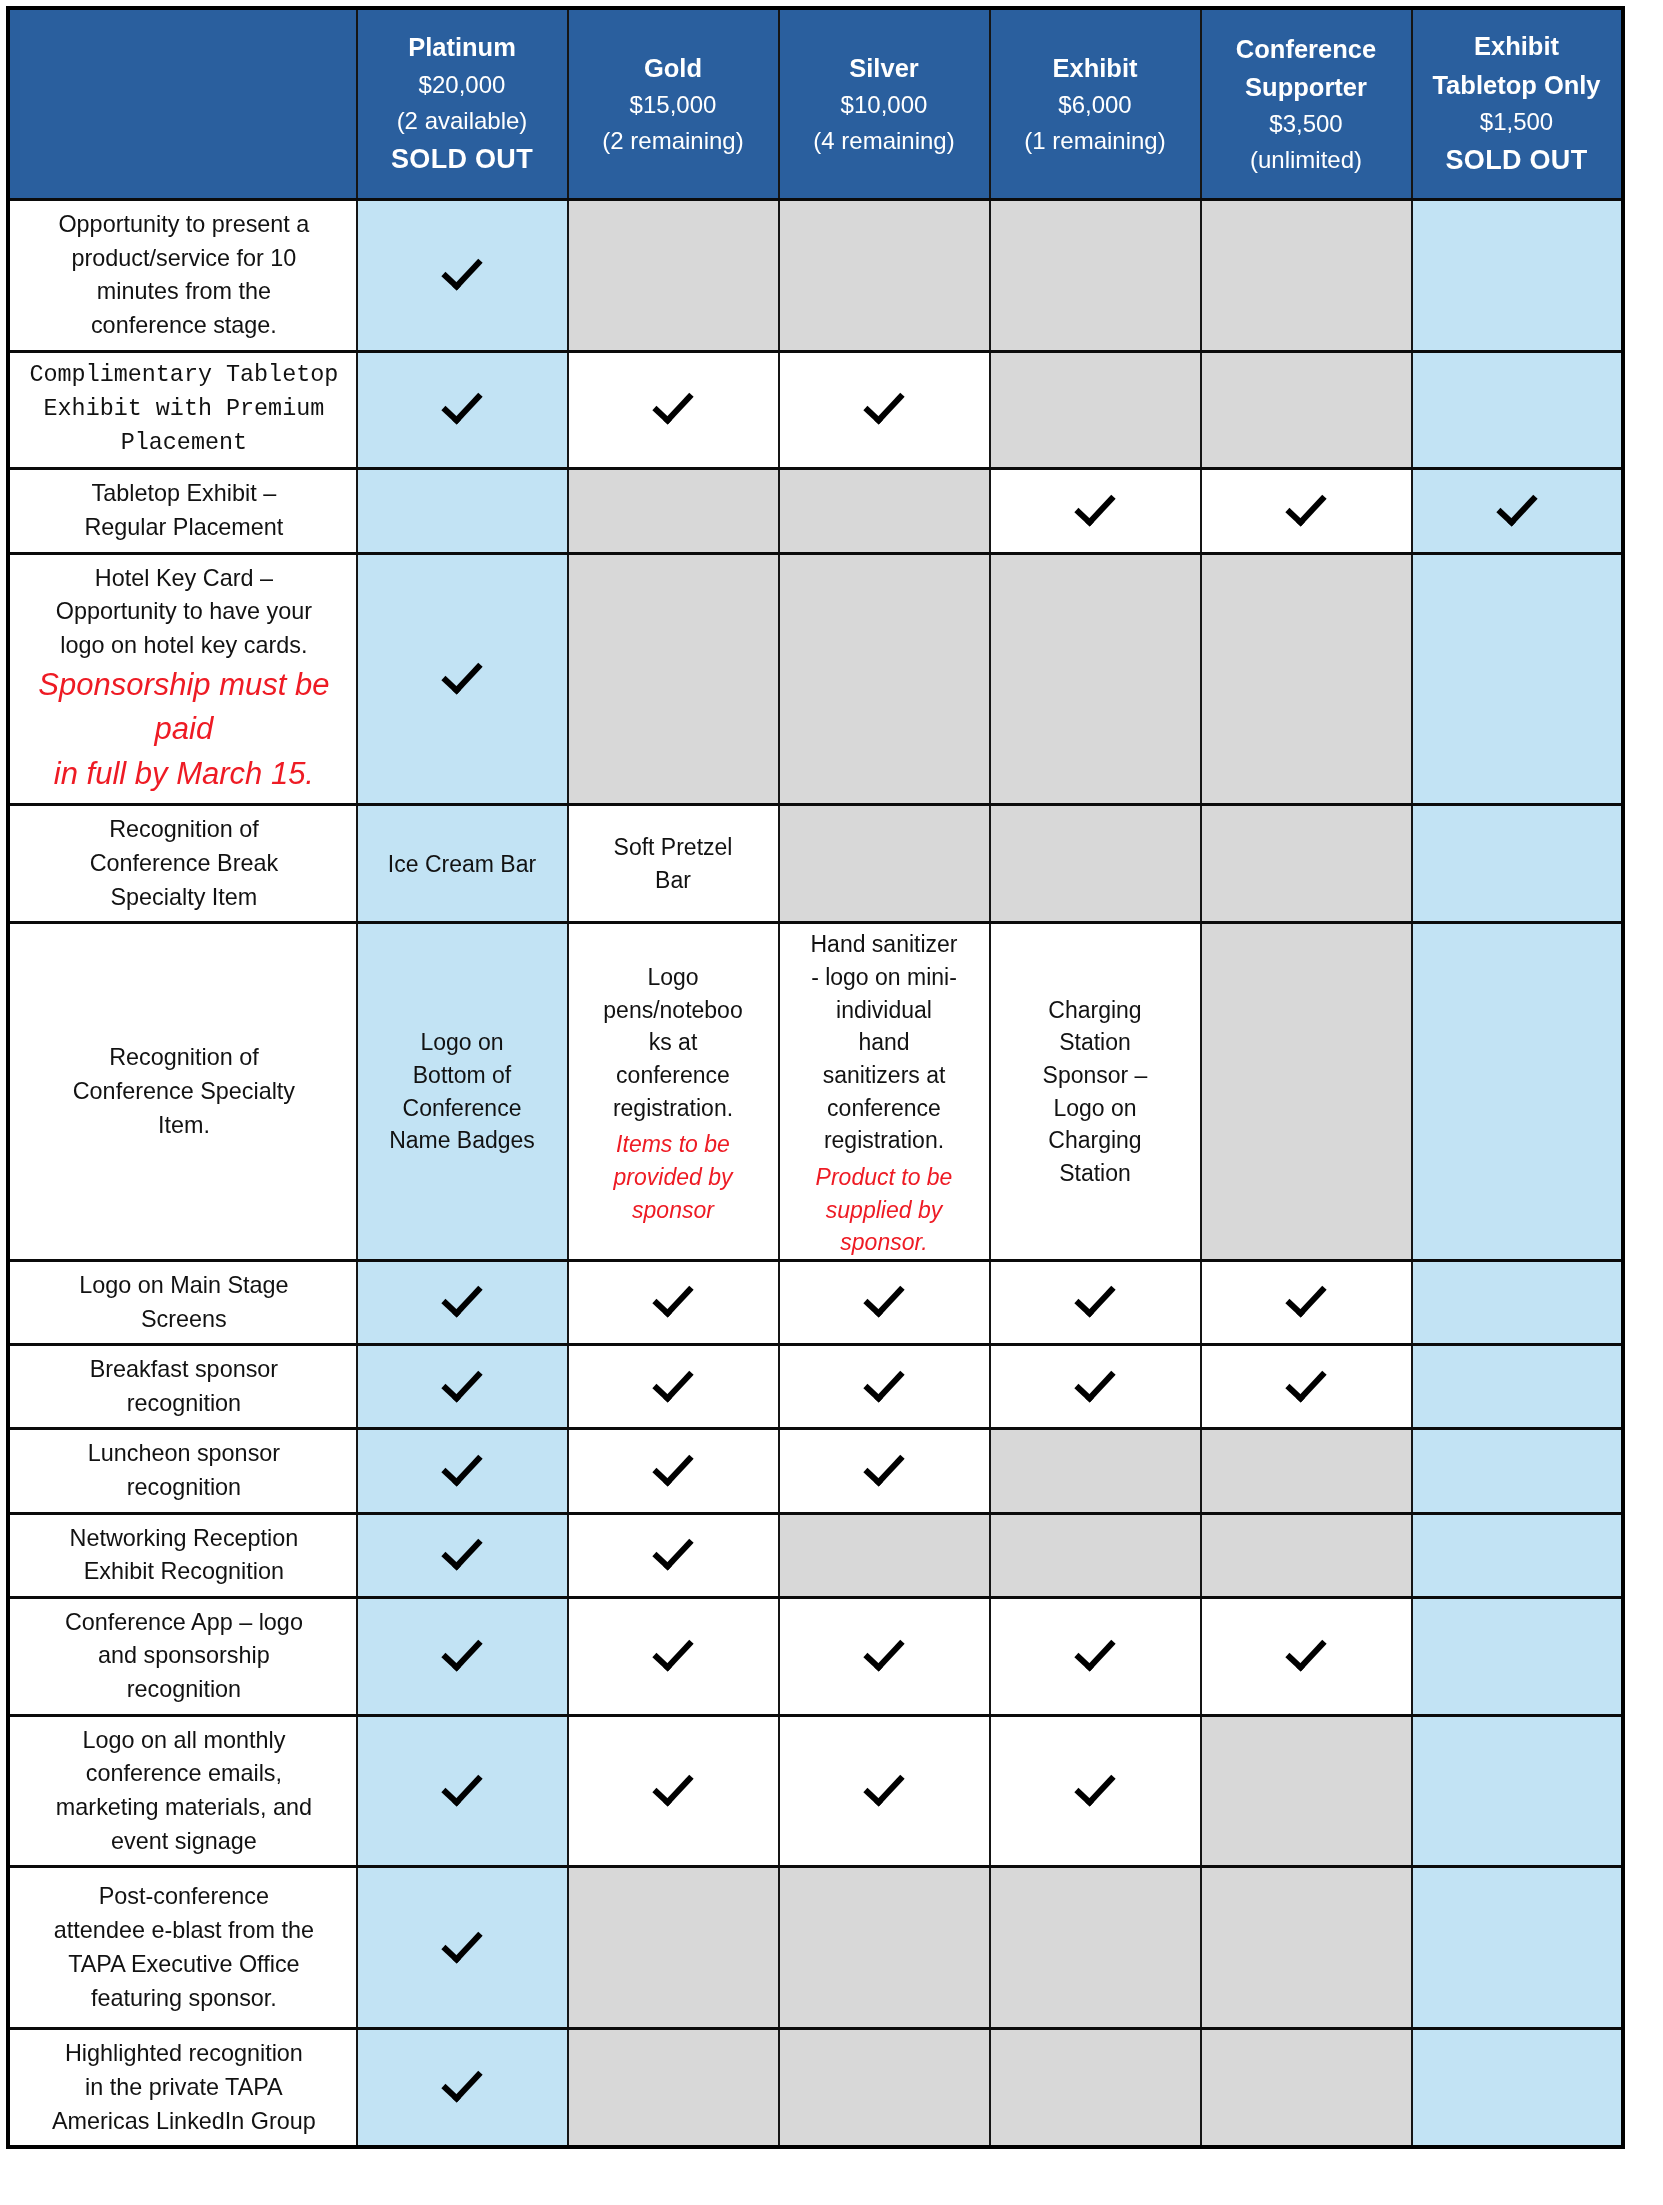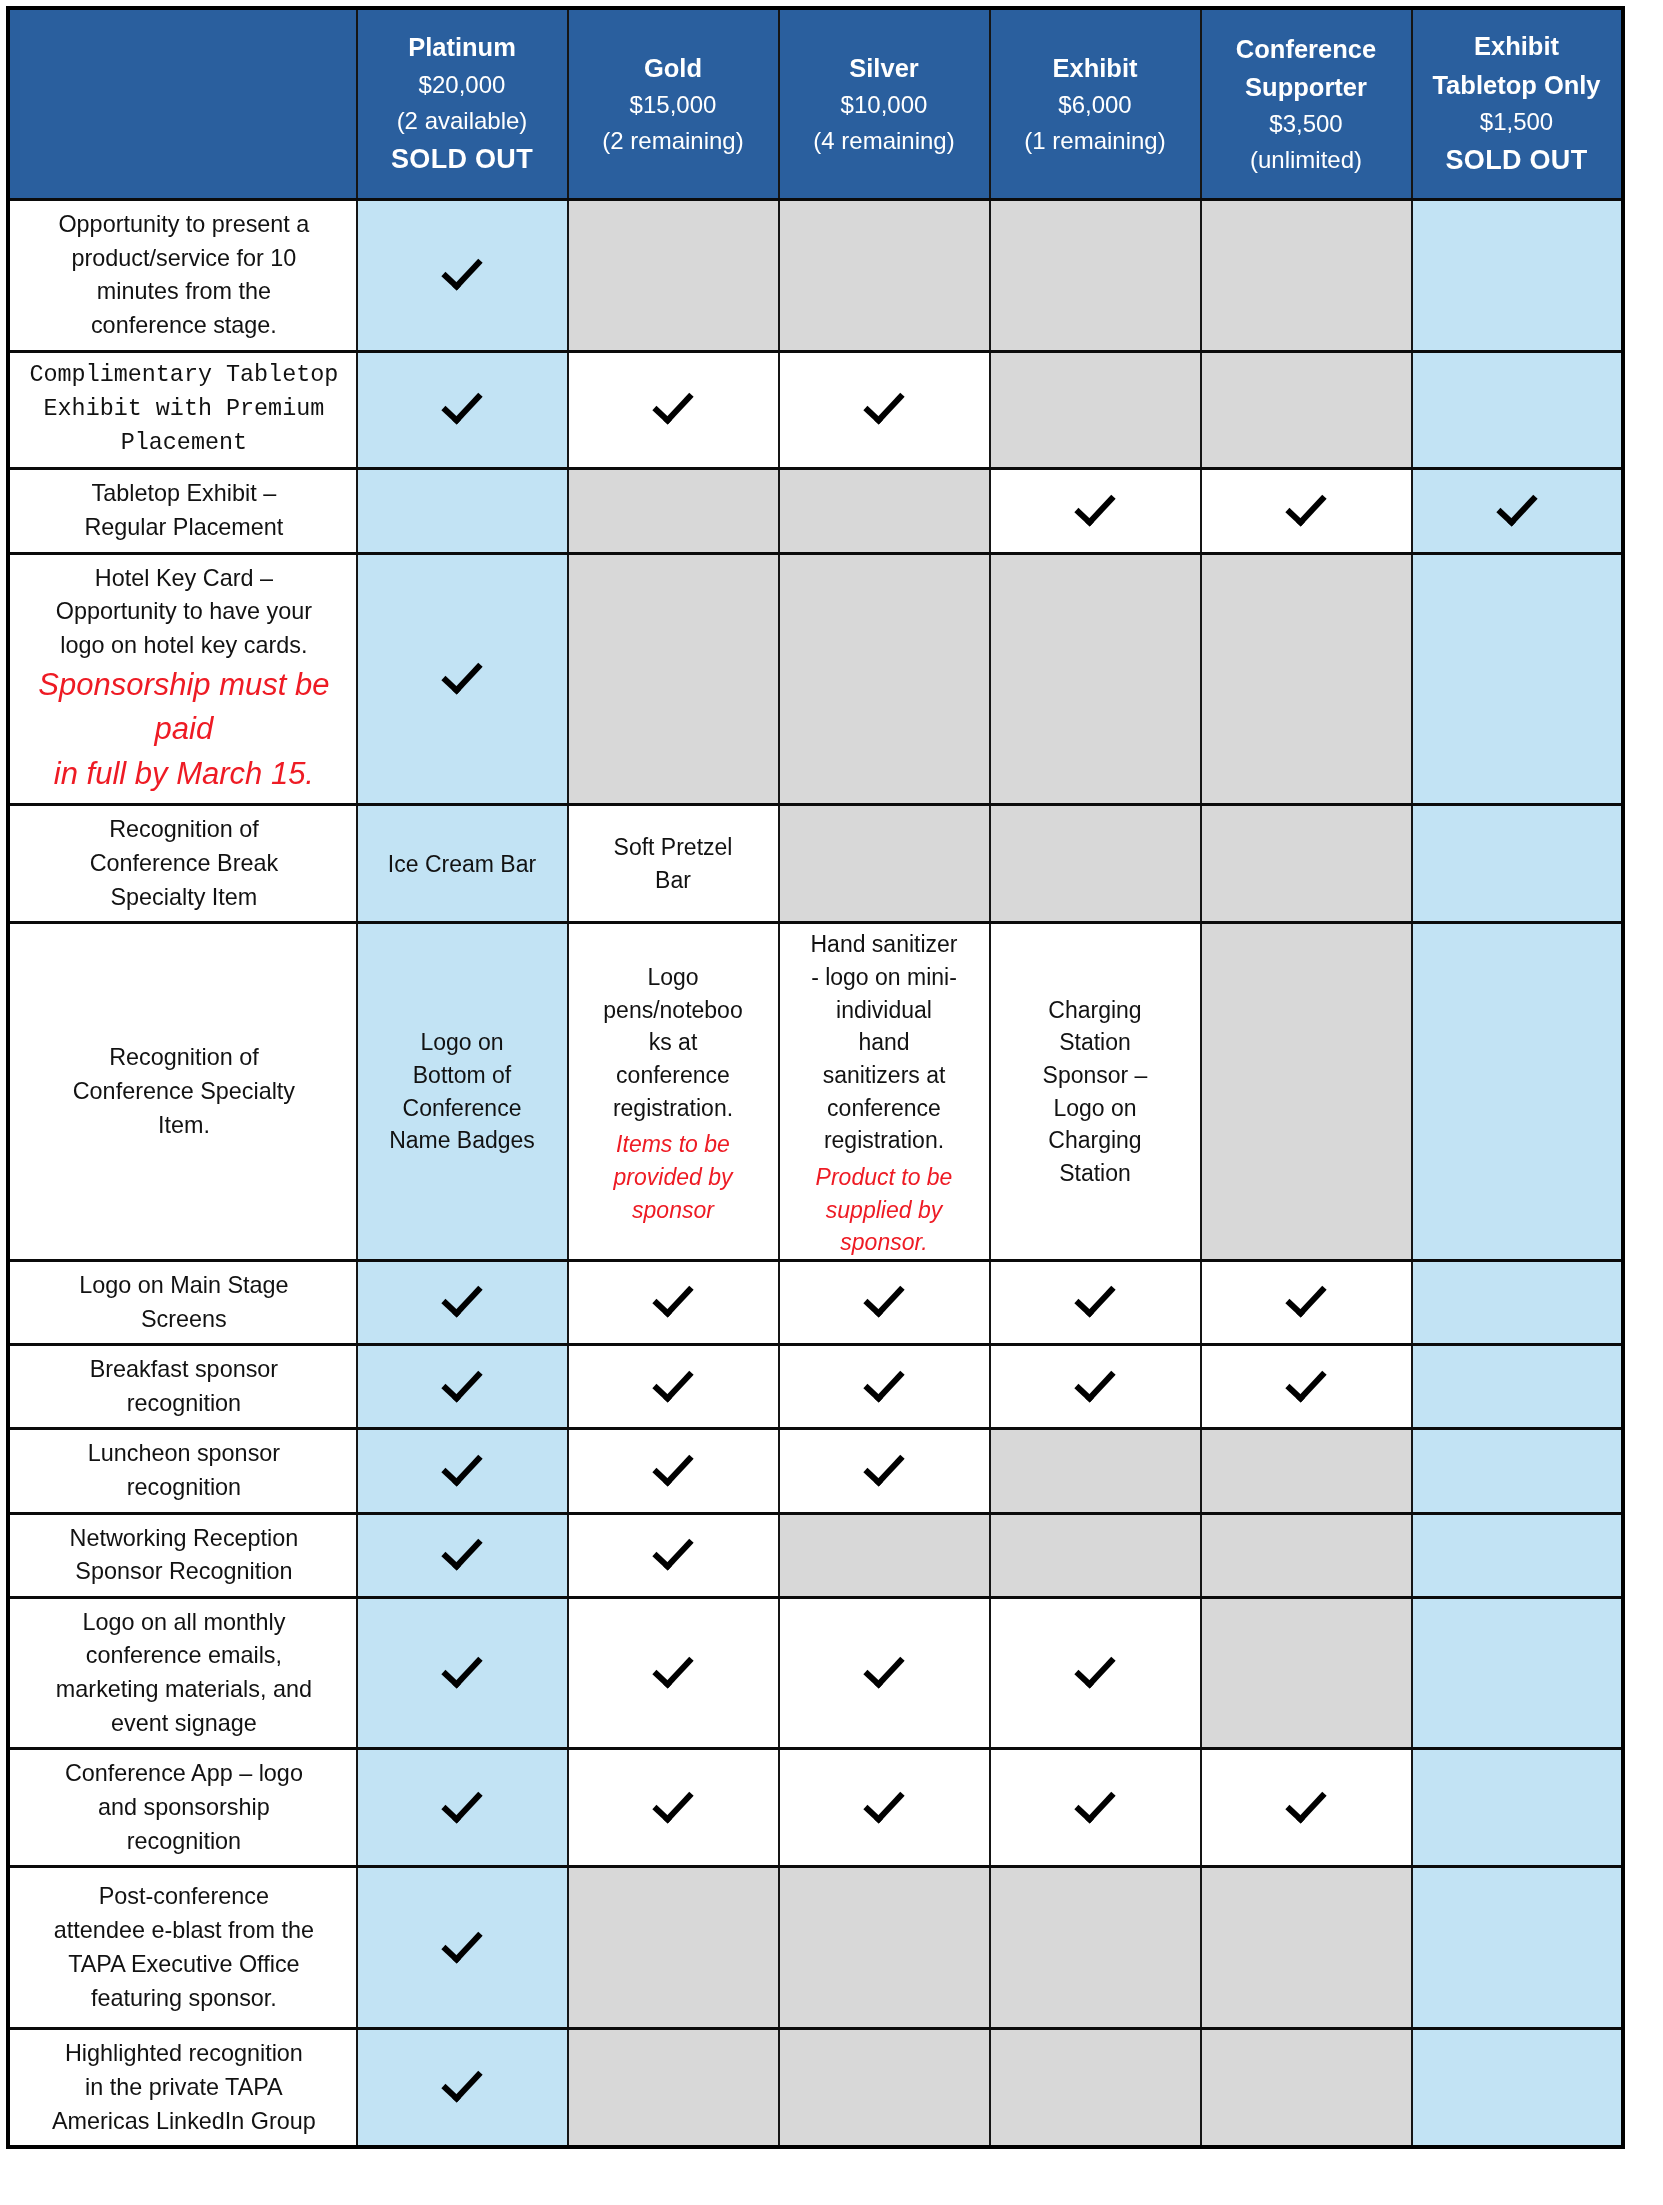--- a/index.html
+++ b/index.html
@@ -300,54 +300,54 @@
           <td class="cell blue"><span class="check"></span></td>
           <td class="cell white"><span class="check"></span></td>
           <td class="cell white"><span class="check"></span></td>
           <td class="cell gray"></td>
           <td class="cell gray"></td>
           <td class="cell blue"></td>
         </tr>
         <tr style="height: 71px;">
           <td class="label">
             <div class="lbl">Networking Reception
-Sponsor Recognition</div>
-          </td>
-          <td class="cell blue"><span class="check"></span></td>
-          <td class="cell white"><span class="check"></span></td>
-          <td class="cell gray"></td>
-          <td class="cell gray"></td>
-          <td class="cell gray"></td>
+Exhibit Recognition</div>
+          </td>
+          <td class="cell blue"><span class="check"></span></td>
+          <td class="cell white"><span class="check"></span></td>
+          <td class="cell gray"></td>
+          <td class="cell gray"></td>
+          <td class="cell gray"></td>
+          <td class="cell blue"></td>
+        </tr>
+        <tr style="height: 114px;">
+          <td class="label">
+            <div class="lbl">Conference App – logo
+and sponsorship
+recognition</div>
+          </td>
+          <td class="cell blue"><span class="check"></span></td>
+          <td class="cell white"><span class="check"></span></td>
+          <td class="cell white"><span class="check"></span></td>
+          <td class="cell white"><span class="check"></span></td>
+          <td class="cell white"><span class="check"></span></td>
           <td class="cell blue"></td>
         </tr>
         <tr style="height: 139px;">
           <td class="label">
             <div class="lbl">Logo on all monthly
 conference emails,
 marketing materials, and
 event signage</div>
           </td>
           <td class="cell blue"><span class="check"></span></td>
           <td class="cell white"><span class="check"></span></td>
           <td class="cell white"><span class="check"></span></td>
           <td class="cell white"><span class="check"></span></td>
           <td class="cell gray"></td>
-          <td class="cell blue"></td>
-        </tr>
-        <tr style="height: 114px;">
-          <td class="label">
-            <div class="lbl">Conference App – logo
-and sponsorship
-recognition</div>
-          </td>
-          <td class="cell blue"><span class="check"></span></td>
-          <td class="cell white"><span class="check"></span></td>
-          <td class="cell white"><span class="check"></span></td>
-          <td class="cell white"><span class="check"></span></td>
-          <td class="cell white"><span class="check"></span></td>
           <td class="cell blue"></td>
         </tr>
         <tr style="height: 162px;">
           <td class="label">
             <div class="lbl">Post-conference
 attendee e-blast from the
 TAPA Executive Office
 featuring sponsor.</div>
           </td>
           <td class="cell blue"><span class="check"></span></td>

